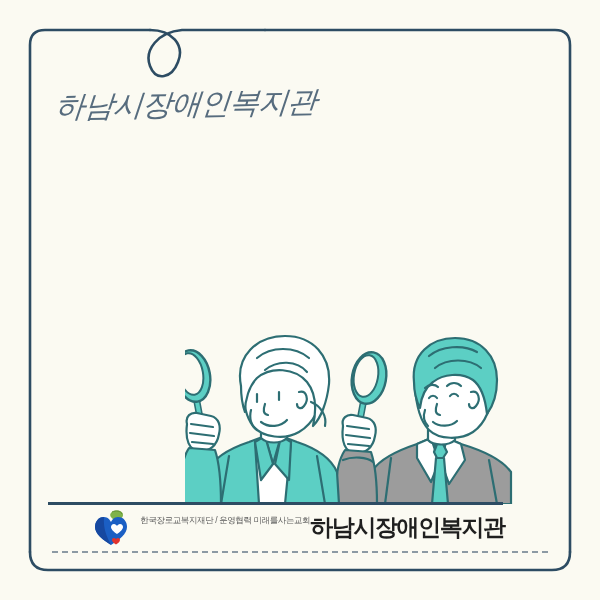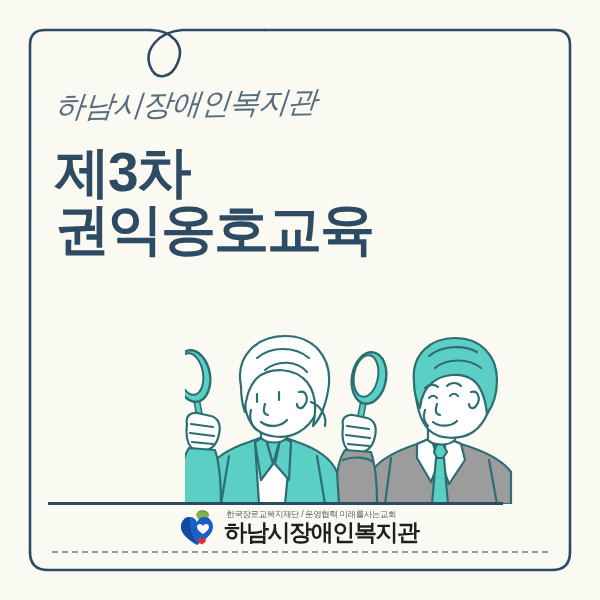--- a/index.html
+++ b/index.html
@@ -112,23 +112,23 @@
     gap: 9px;
     z-index: 7;
   }
   #footer-logo-icon {
     width: 34px;
     height: 36px;
     flex: 0 0 auto;
   }
   #footer-texts {
     display: flex;
-    flex-direction: column;
     justify-content: center;
     line-height: 1;
+    text-align: center;
   }
   #footer-partner-line {
     font-size: 8.5px;
     color: #5B5B5B;
     letter-spacing: -0.4px;
     white-space: nowrap;
     margin-bottom: 3px;
     padding-left: 2px;
   }
   #footer-org-name {
@@ -150,24 +150,20 @@
 
     <path d="M 150 30 C 172 30 185 45 178 62 C 172 78 156 82 150 66 C 144 50 158 32 182 30 L 265 30" fill="none" stroke="#2D4C63" stroke-width="2.6" stroke-linecap="round"></path>
 
     <path d="M 265 30 L 555 30 Q 570 30 570 45 L 570 552" fill="none" stroke="#2D4C63" stroke-width="2.6" stroke-linecap="round"></path>
 
     <path d="M 30 552 Q 30 570 48 570 L 552 570 Q 570 570 570 552" fill="none" stroke="#2D4C63" stroke-width="2.6" stroke-linecap="round"></path>
   </svg>
 
   <div id="text-block">
     <div id="handwritten-subtitle">하남시장애인복지관</div>
-    <div id="main-title">
-      <span class="line1">제3차</span>
-      <span class="line2">권익옹호교육</span>
-    </div>
   </div>
 
   <div id="illustration">
     <svg width="330" height="174" viewBox="0 0 330 174">
       <defs>
         <clipPath id="clipAll">
             <rect x="0" y="0" width="330" height="174"></rect>
           </clipPath>
       </defs>
       <g clip-path="url(#clipAll)" stroke="#2D6E73" stroke-width="2.2" stroke-linecap="round" stroke-linejoin="round" fill="none">

